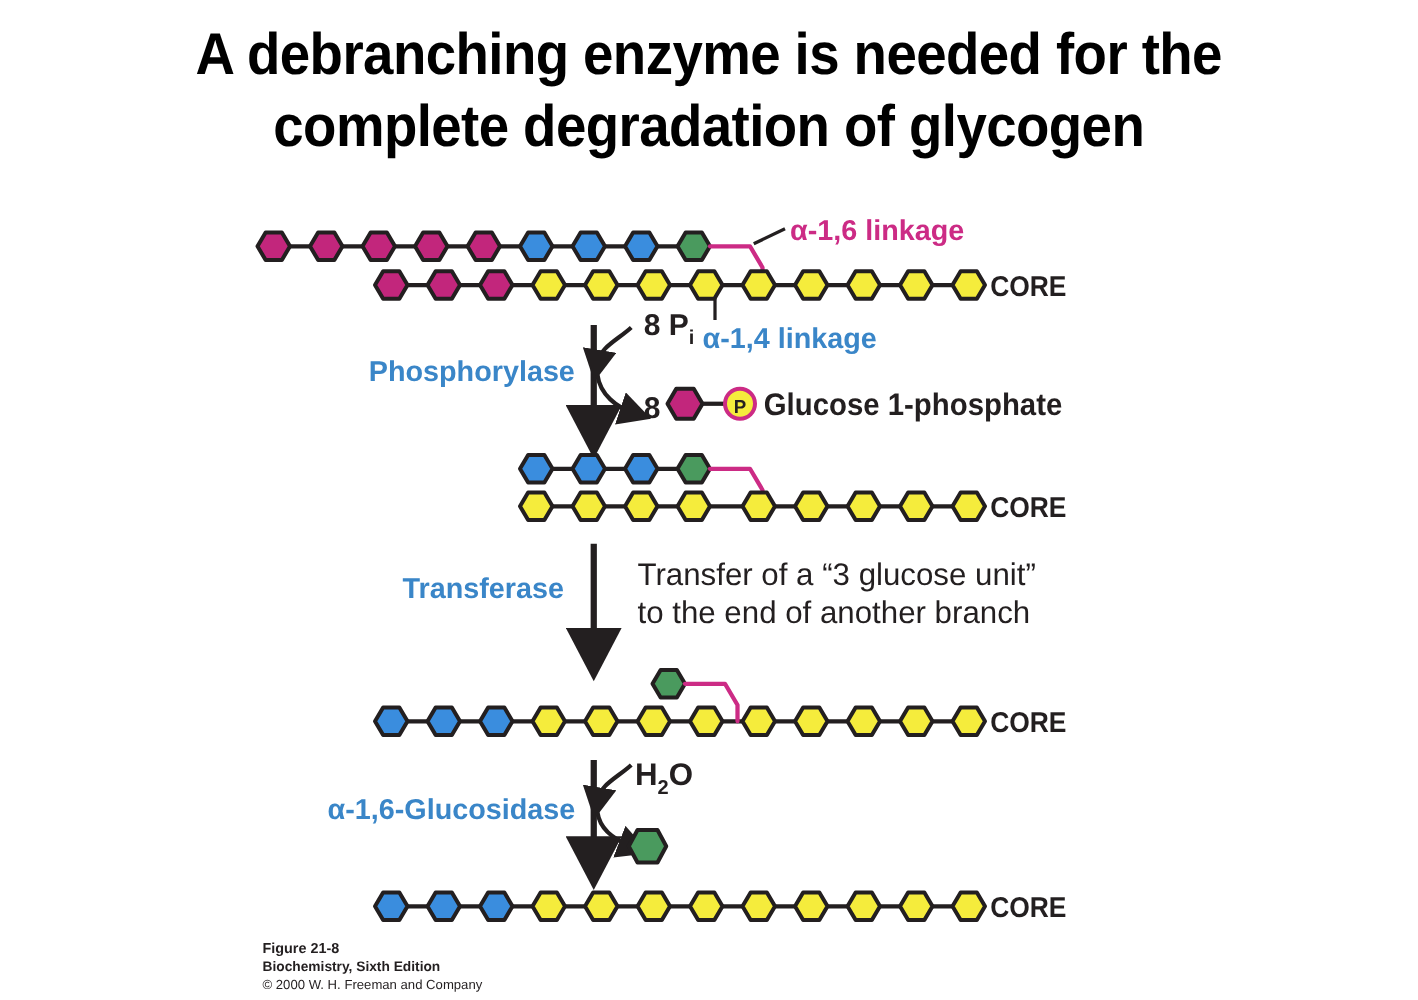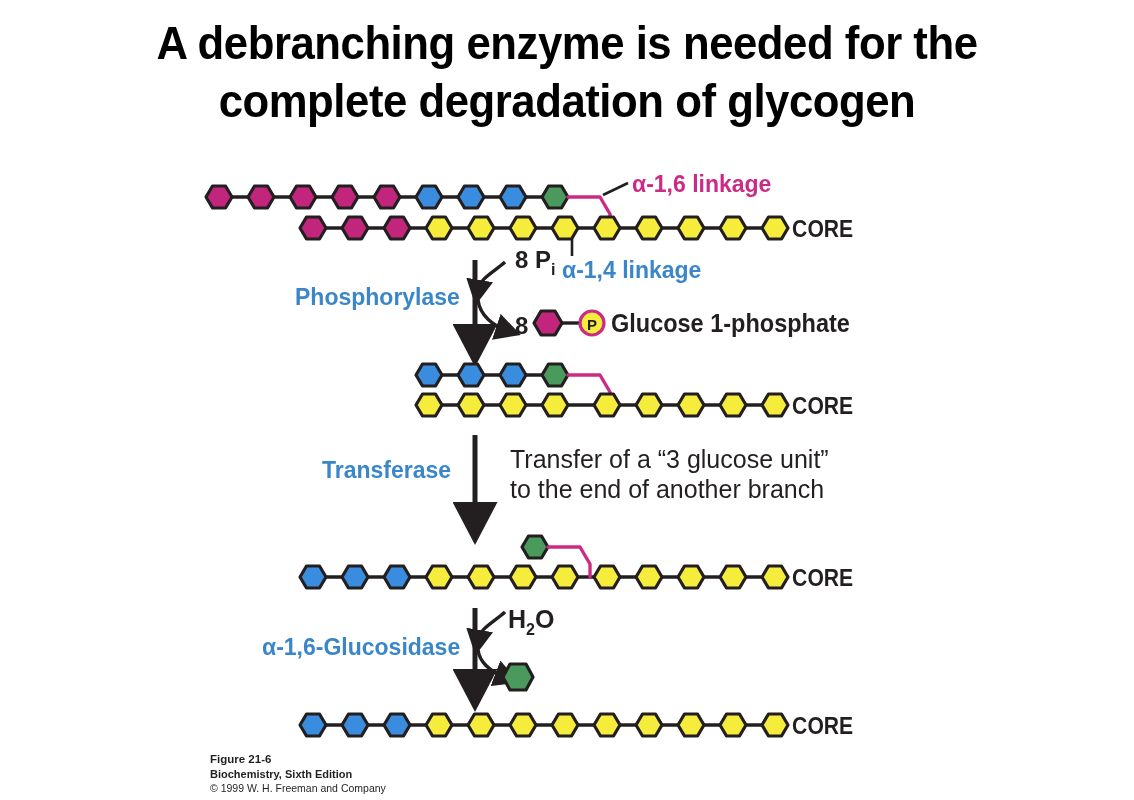--- a/index.html
+++ b/index.html
@@ -204,18 +204,18 @@
         <polygon points="636,575 642.5,564 655.5,564 662,575 655.5,586 642.5,586" fill="#F5EC3C" stroke="#231f20" stroke-width="3.2" stroke-linejoin="round"></polygon>
         <polygon points="678,575 684.5,564 697.5,564 704,575 697.5,586 684.5,586" fill="#F5EC3C" stroke="#231f20" stroke-width="3.2" stroke-linejoin="round"></polygon>
         <polygon points="720,575 726.5,564 739.5,564 746,575 739.5,586 726.5,586" fill="#F5EC3C" stroke="#231f20" stroke-width="3.2" stroke-linejoin="round"></polygon>
         <polygon points="762,575 768.5,564 781.5,564 788,575 781.5,586 768.5,586" fill="#F5EC3C" stroke="#231f20" stroke-width="3.2" stroke-linejoin="round"></polygon>
       </g>
       <text class="svgtext" x="792" y="584" font-size="23" font-weight="bold" fill="#231f20" transform="scale(0.92,1) translate(69,0)">CORE</text>
     </g>
   </svg>
 
   <div id="caption">
-    <div class="fignum">Figure 21-6</div>
+    <div class="fignum">Figure 21-8</div>
     <div class="figbook">Biochemistry, Sixth Edition</div>
-    <div class="figcopy">© 1999 W. H. Freeman and Company</div>
+    <div class="figcopy">© 2000 W. H. Freeman and Company</div>
   </div>
 
 </div>
 
 </body></html>

